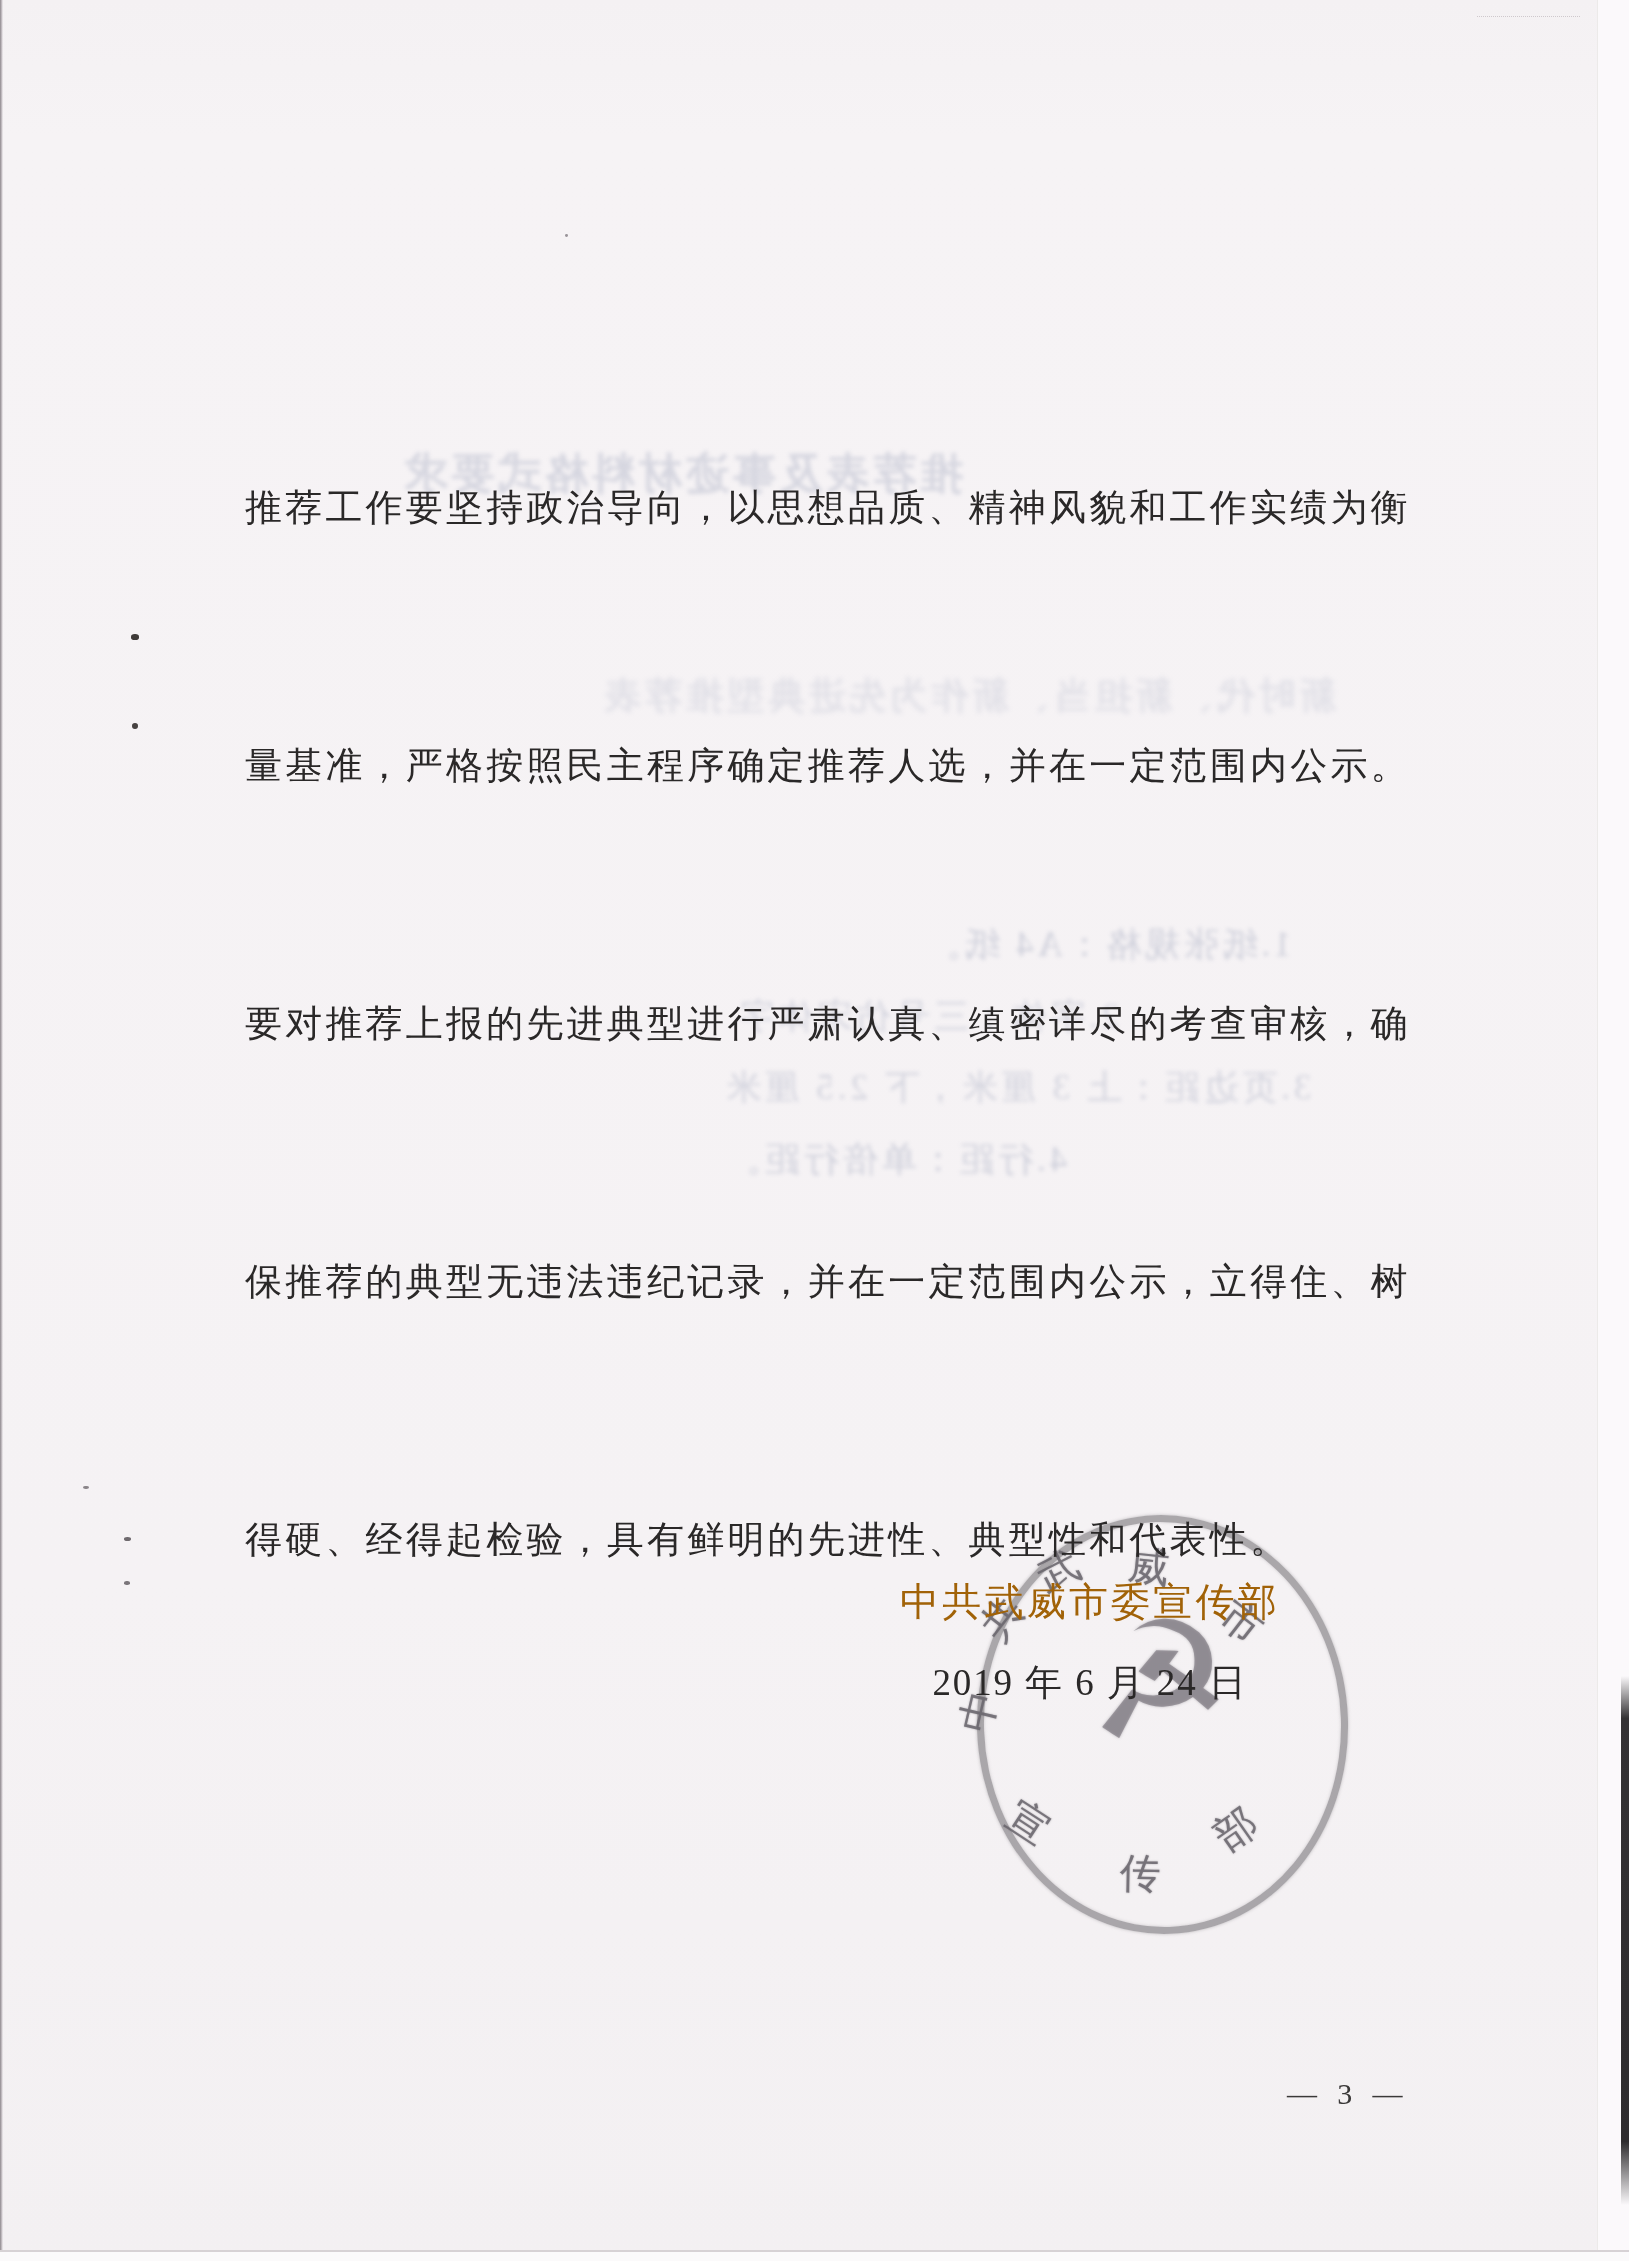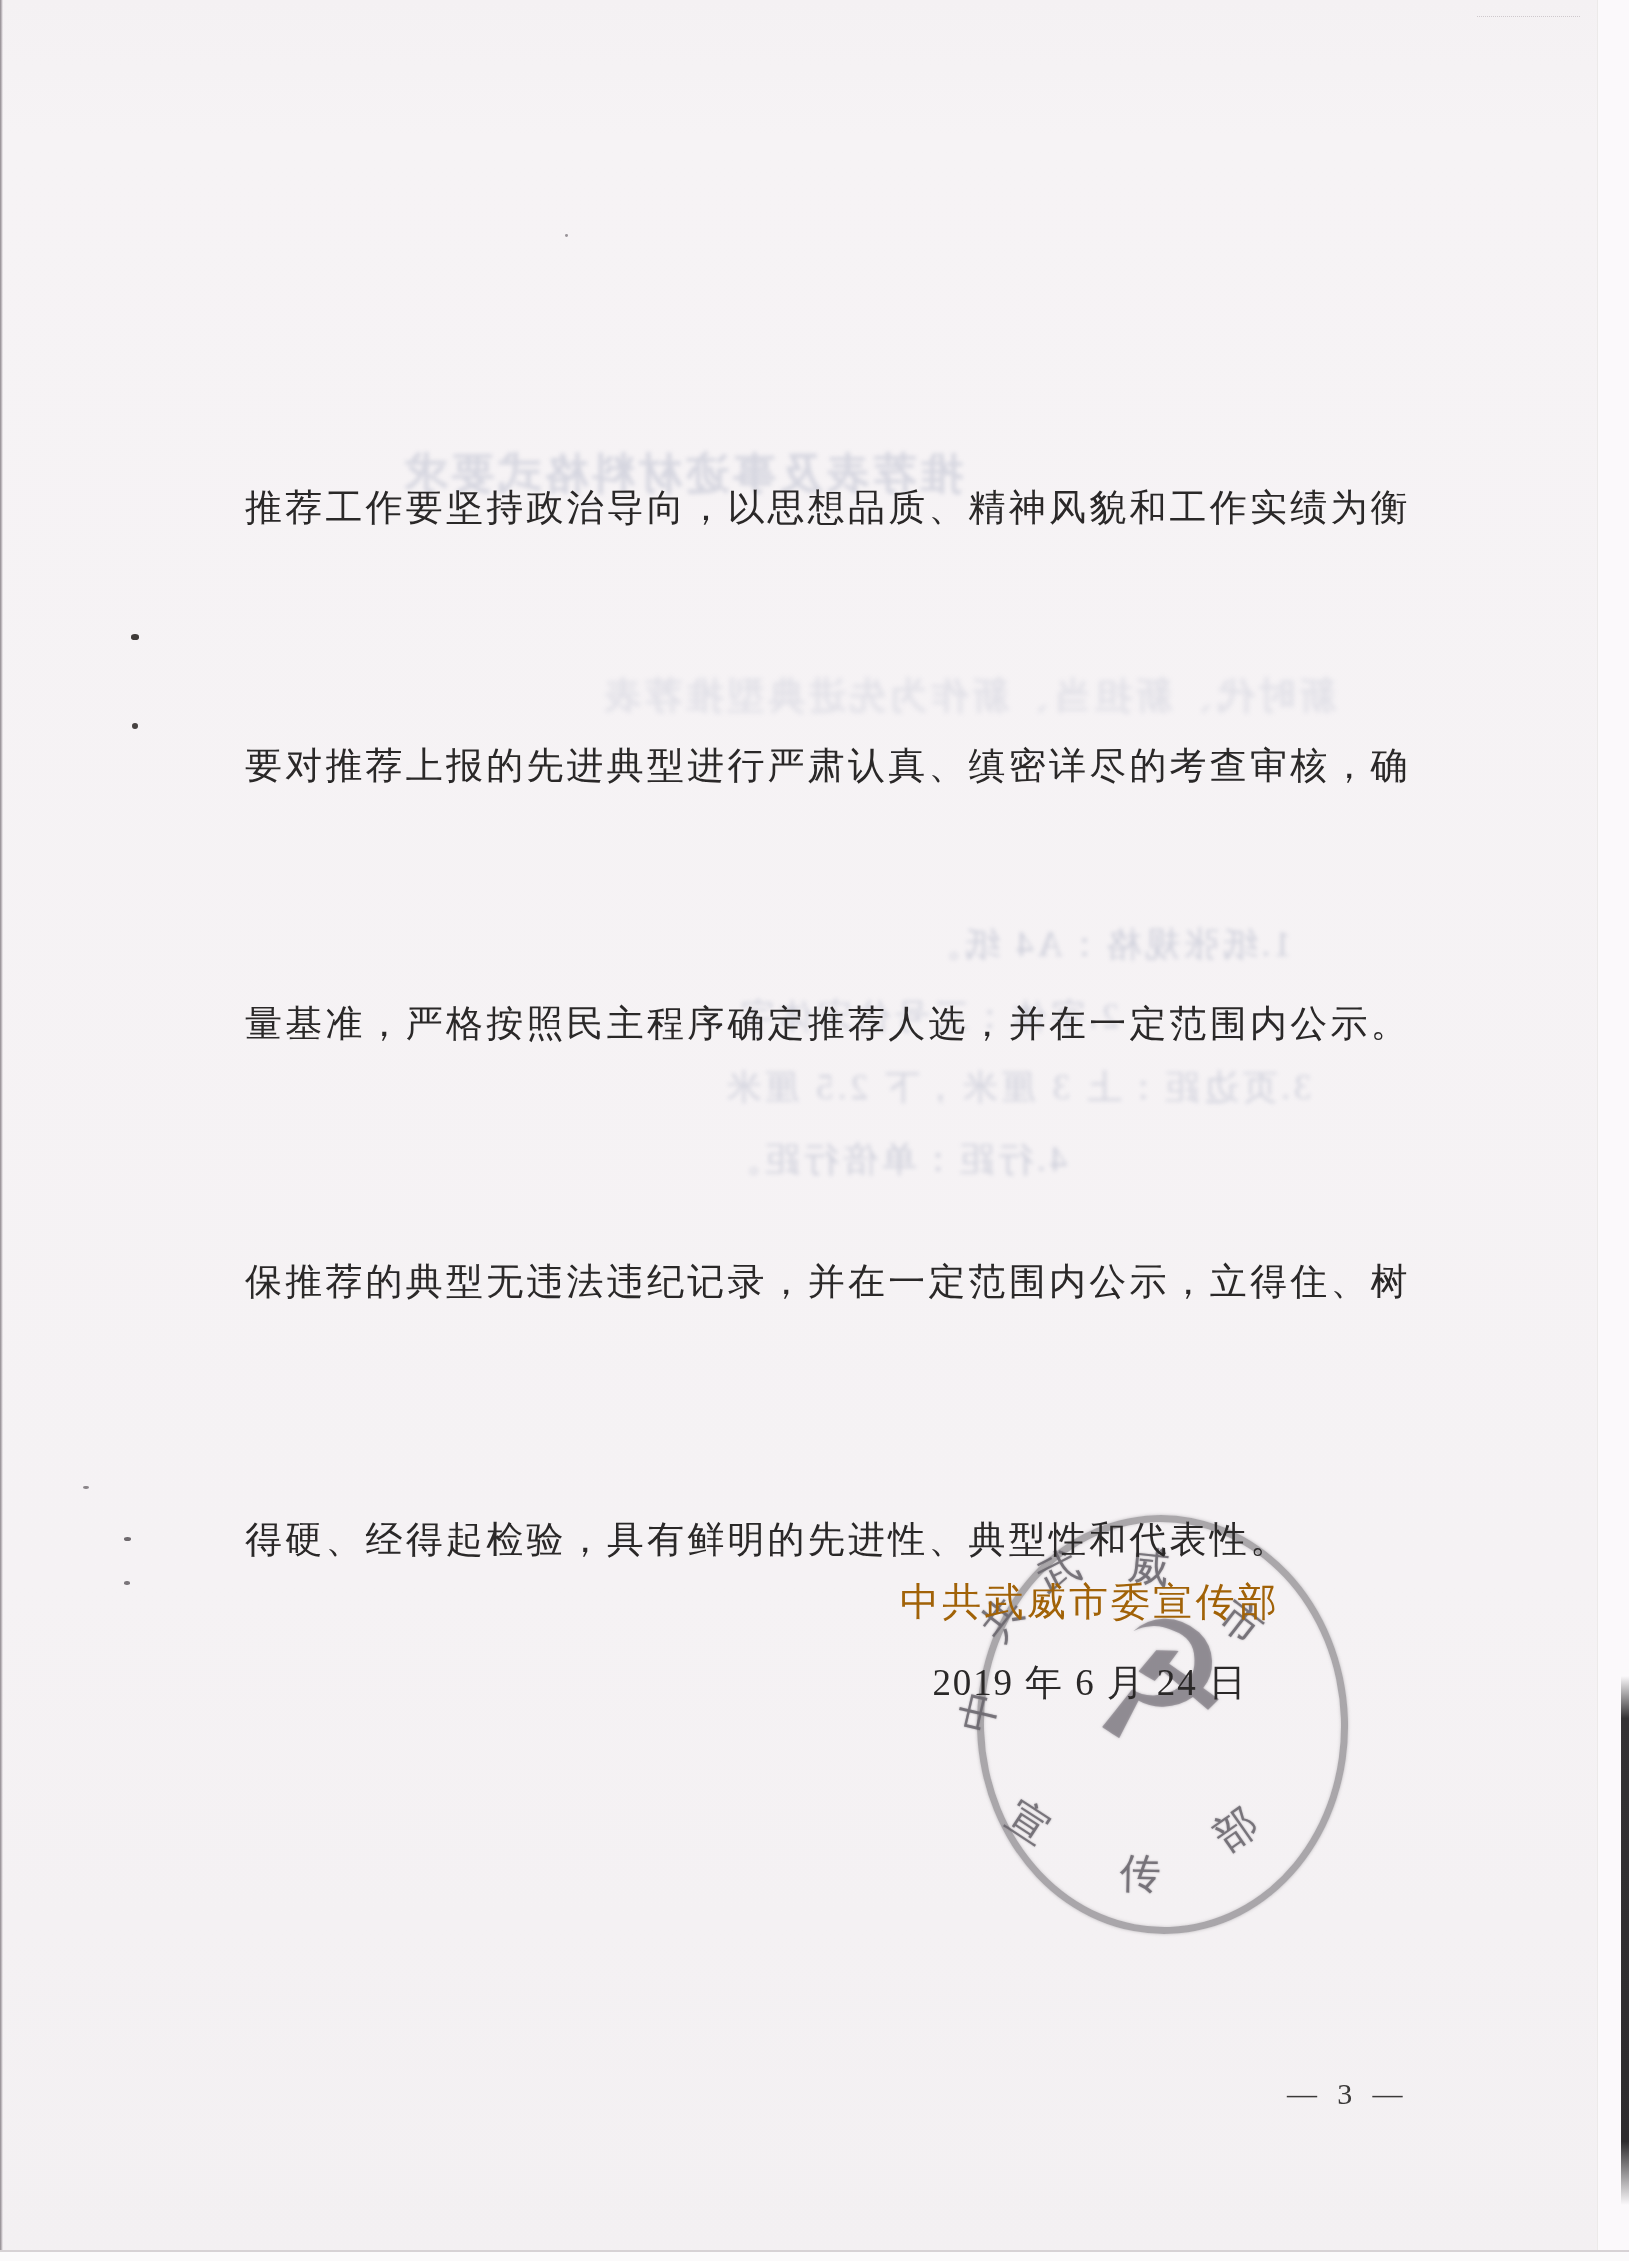--- a/index.html
+++ b/index.html
@@ -98,22 +98,22 @@
   <span class="stamp-char sc-wei">威</span>
   <span class="stamp-char sc-shi">市</span>
   <span class="stamp-char sc-xuan">宣</span>
   <span class="stamp-char sc-chuan">传</span>
   <span class="stamp-char sc-bu">部</span>
   <span class="stamp-emblem sc-emblem">☭</span>
 </div>
 
 <div class="doc-text">
   <div class="line">推荐工作要坚持政治导向，以思想品质、精神风貌和工作实绩为衡</div>
+  <div class="line">量基准，严格按照民主程序确定推荐人选，并在一定范围内公示。</div>
   <div class="line">要对推荐上报的先进典型进行严肃认真、缜密详尽的考查审核，确</div>
-  <div class="line">量基准，严格按照民主程序确定推荐人选，并在一定范围内公示。</div>
   <div class="line">保推荐的典型无违法违纪记录，并在一定范围内公示，立得住、树</div>
   <div class="line">得硬、经得起检验，具有鲜明的先进性、典型性和代表性。</div>
   
   
   
   
   
   
   
 </div>

